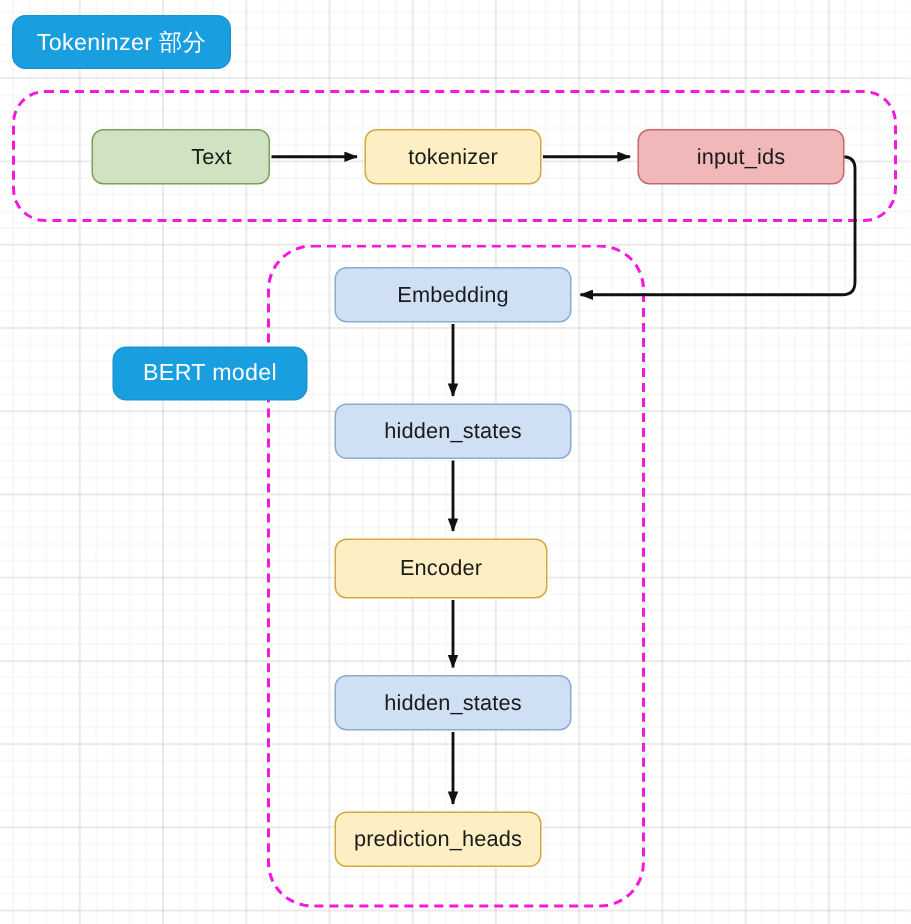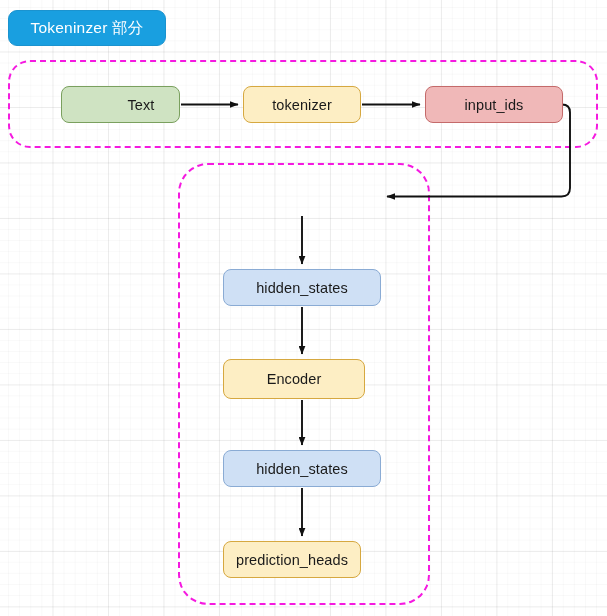--- a/index.html
+++ b/index.html
@@ -83,22 +83,25 @@
   }
 </style>
 </head>
 <body>
 
 <div id="canvas">
 
   <div class="dashed-region" style="left:8px; top:60px; width:590px; height:88px;"></div>
   <div class="dashed-region bert" style="left:178px; top:163px; width:252px; height:442px;"></div>
 
-  <div class="group-label" style="left:8px; top:10px; width:158px; height:36px;">
+  <div class="group-label" style="left:8px; top:10px; width:146px; height:36px;">
     <span>Tokeninzer 部分</span>
+  </div>
+  <div class="group-label" style="left:75px; top:231px; width:130px; height:36px;">
+    <span>BERT model</span>
   </div>
 
   <svg class="edge-svg" viewBox="0 0 607 616">
     <defs>
       <marker id="arrowhead" markerWidth="9" markerHeight="7" refX="8.4" refY="3.5" orient="auto" markerUnits="userSpaceOnUse">
         <polygon points="0 0, 9 3.5, 0 7" fill="#111111"></polygon>
       </marker>
     </defs>
     <g stroke="#111111" stroke-width="1.9" fill="none">
       <line x1="181" y1="104.5" x2="238" y2="104.5" marker-end="url(#arrowhead)"></line>
@@ -116,20 +119,23 @@
   </div>
 
   <div class="node n-yellow" style="left:243px; top:86px; width:118px; height:37px;">
     <span>tokenizer</span>
   </div>
 
   <div class="node n-red" style="left:425px; top:86px; width:138px; height:37px;">
     <span>input_ids</span>
   </div>
 
+  <div class="node n-blue" style="left:223px; top:178px; width:158px; height:37px;">
+    <span>Embedding</span>
+  </div>
 
   <div class="node n-blue" style="left:223px; top:269px; width:158px; height:37px;">
     <span>hidden_states</span>
   </div>
 
   <div class="node n-yellow" style="left:223px; top:359px; width:142px; height:40px;">
     <span>Encoder</span>
   </div>
 
   <div class="node n-blue" style="left:223px; top:450px; width:158px; height:37px;">

